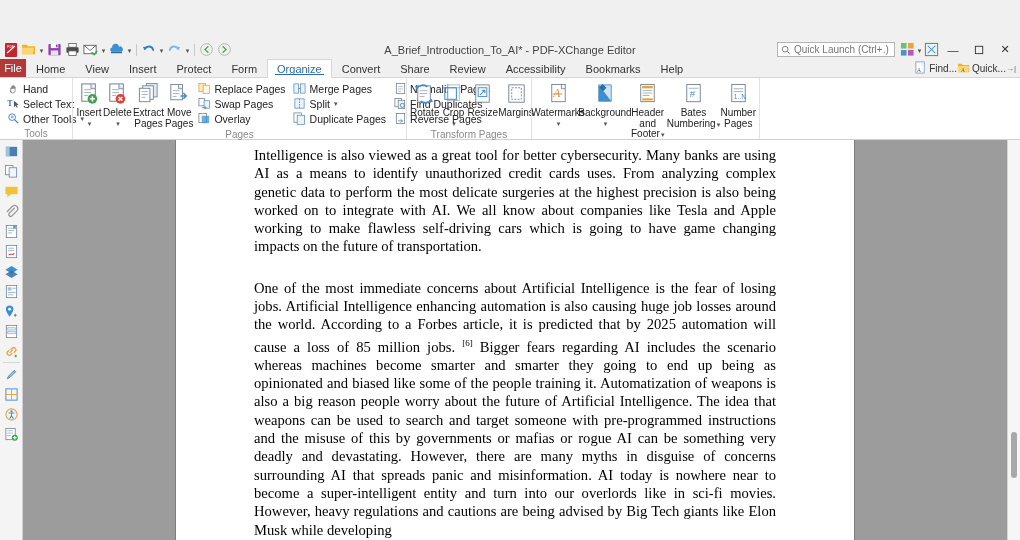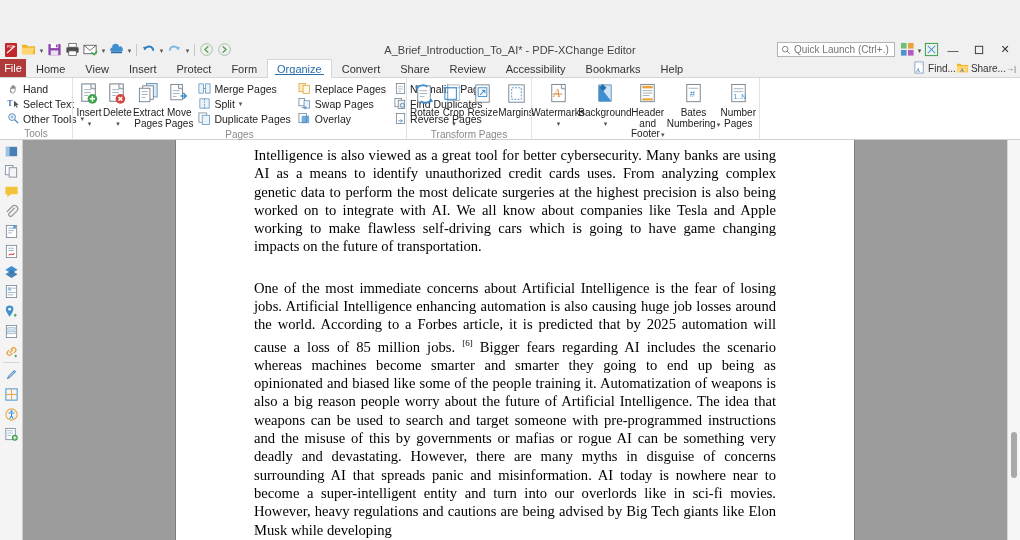--- a/index.html
+++ b/index.html
@@ -328,21 +328,21 @@
         <span>Find...</span>
       </div>
       <div class="tb-link">
         <span>
           <svg width="13" height="13" viewBox="0 0 14 14">
               <path d="M1 3h4l1 1.4h7V12H1z" fill="#f0b429"></path>
               <path d="M1 5.5h12L12 12H1z" fill="#ffd572"></path>
               <text x="4.2" y="11.6" font-size="6" fill="#2f6ca8" font-family="serif">A</text>
             </svg>
         </span>
-        <span>Share...</span>
+        <span>Quick...</span>
       </div>
       <span style="font-size:8px;color:#666">→|</span>
     </div>
   </div>
 
   <div class="ribbon">
 
     <div class="rgroup" style="width:72px">
       <div class="rgroup-body">
         <div class="vlist">
@@ -429,20 +429,51 @@
               </svg>
           </span>
           <span class="lbl">Move</span>
           <span class="lbl2">Pages</span>
         </div>
 
         <div class="vlist">
           <div class="sbtn">
             <span class="ico">
               <svg width="13" height="13" viewBox="0 0 14 14">
+                  <rect x="1" y="1.5" width="7" height="9" fill="#ffe9bf" stroke="#d7a33f" stroke-width=".8"></rect>
+                  <rect x="5.5" y="3.5" width="7" height="9" fill="#fff6e3" stroke="#d7a33f" stroke-width=".8"></rect>
+                </svg>
+            </span>
+            <span>Replace Pages</span>
+          </div>
+          <div class="sbtn">
+            <span class="ico">
+              <svg width="13" height="13" viewBox="0 0 14 14">
+                  <rect x="1" y="1.5" width="6" height="8" fill="#fff" stroke="#6b7a88" stroke-width=".8"></rect>
+                  <rect x="6.5" y="4" width="6" height="8" fill="#eaf2fa" stroke="#5b8db8" stroke-width=".8"></rect>
+                  <path d="M4 11.5h5M7 10l2 1.5-2 1.5" stroke="#5b8db8" stroke-width=".9" fill="none"></path>
+                </svg>
+            </span>
+            <span>Swap Pages</span>
+          </div>
+          <div class="sbtn">
+            <span class="ico">
+              <svg width="13" height="13" viewBox="0 0 14 14">
+                  <rect x="1" y="1.5" width="8" height="10" fill="#fff" stroke="#6b7a88" stroke-width=".8"></rect>
+                  <rect x="4" y="4" width="8" height="8" fill="#3f8fd0" opacity=".75"></rect>
+                </svg>
+            </span>
+            <span>Overlay</span>
+          </div>
+        </div>
+
+        <div class="vlist">
+          <div class="sbtn">
+            <span class="ico">
+              <svg width="13" height="13" viewBox="0 0 14 14">
                   <rect x="1" y="2" width="5" height="10" fill="#eaf2fa" stroke="#5b8db8" stroke-width=".8"></rect>
                   <rect x="8" y="2" width="5" height="10" fill="#eaf2fa" stroke="#5b8db8" stroke-width=".8"></rect>
                   <path d="M6.2 7h1.6" stroke="#5b8db8" stroke-width="1"></path>
                 </svg>
             </span>
             <span>Merge Pages</span>
           </div>
           <div class="sbtn">
             <span class="ico">
               <svg width="13" height="13" viewBox="0 0 14 14">
@@ -454,51 +485,20 @@
             <span class="caret-dn">▾</span>
           </div>
           <div class="sbtn">
             <span class="ico">
               <svg width="13" height="13" viewBox="0 0 14 14">
                   <rect x="1" y="1" width="8" height="10" fill="#fff" stroke="#6b7a88" stroke-width=".8"></rect>
                   <rect x="4.5" y="3.5" width="8" height="10" fill="#eaf2fa" stroke="#5b8db8" stroke-width=".8"></rect>
                 </svg>
             </span>
             <span>Duplicate Pages</span>
-          </div>
-        </div>
-
-        <div class="vlist">
-          <div class="sbtn">
-            <span class="ico">
-              <svg width="13" height="13" viewBox="0 0 14 14">
-                  <rect x="1" y="1.5" width="7" height="9" fill="#ffe9bf" stroke="#d7a33f" stroke-width=".8"></rect>
-                  <rect x="5.5" y="3.5" width="7" height="9" fill="#fff6e3" stroke="#d7a33f" stroke-width=".8"></rect>
-                </svg>
-            </span>
-            <span>Replace Pages</span>
-          </div>
-          <div class="sbtn">
-            <span class="ico">
-              <svg width="13" height="13" viewBox="0 0 14 14">
-                  <rect x="1" y="1.5" width="6" height="8" fill="#fff" stroke="#6b7a88" stroke-width=".8"></rect>
-                  <rect x="6.5" y="4" width="6" height="8" fill="#eaf2fa" stroke="#5b8db8" stroke-width=".8"></rect>
-                  <path d="M4 11.5h5M7 10l2 1.5-2 1.5" stroke="#5b8db8" stroke-width=".9" fill="none"></path>
-                </svg>
-            </span>
-            <span>Swap Pages</span>
-          </div>
-          <div class="sbtn">
-            <span class="ico">
-              <svg width="13" height="13" viewBox="0 0 14 14">
-                  <rect x="1" y="1.5" width="8" height="10" fill="#fff" stroke="#6b7a88" stroke-width=".8"></rect>
-                  <rect x="4" y="4" width="8" height="8" fill="#3f8fd0" opacity=".75"></rect>
-                </svg>
-            </span>
-            <span>Overlay</span>
           </div>
         </div>
 
         <div class="vlist">
           <div class="sbtn">
             <span class="ico">
               <svg width="13" height="13" viewBox="0 0 14 14">
                   <rect x="2.5" y="1.5" width="9" height="11" fill="#fff" stroke="#6b7a88" stroke-width=".8"></rect>
                   <path d="M4.5 5h5M4.5 7.5h5M4.5 10h3" stroke="#9aa8b5" stroke-width=".8"></path>
                 </svg>

